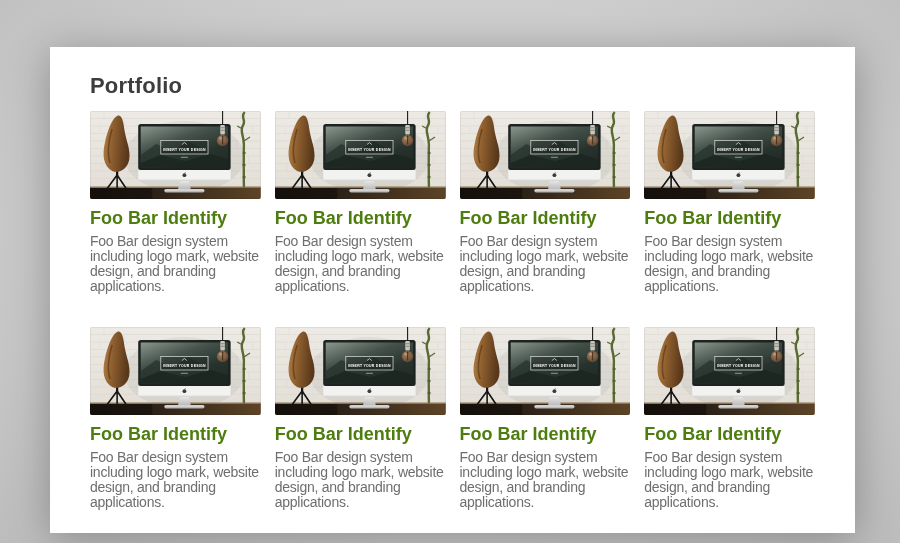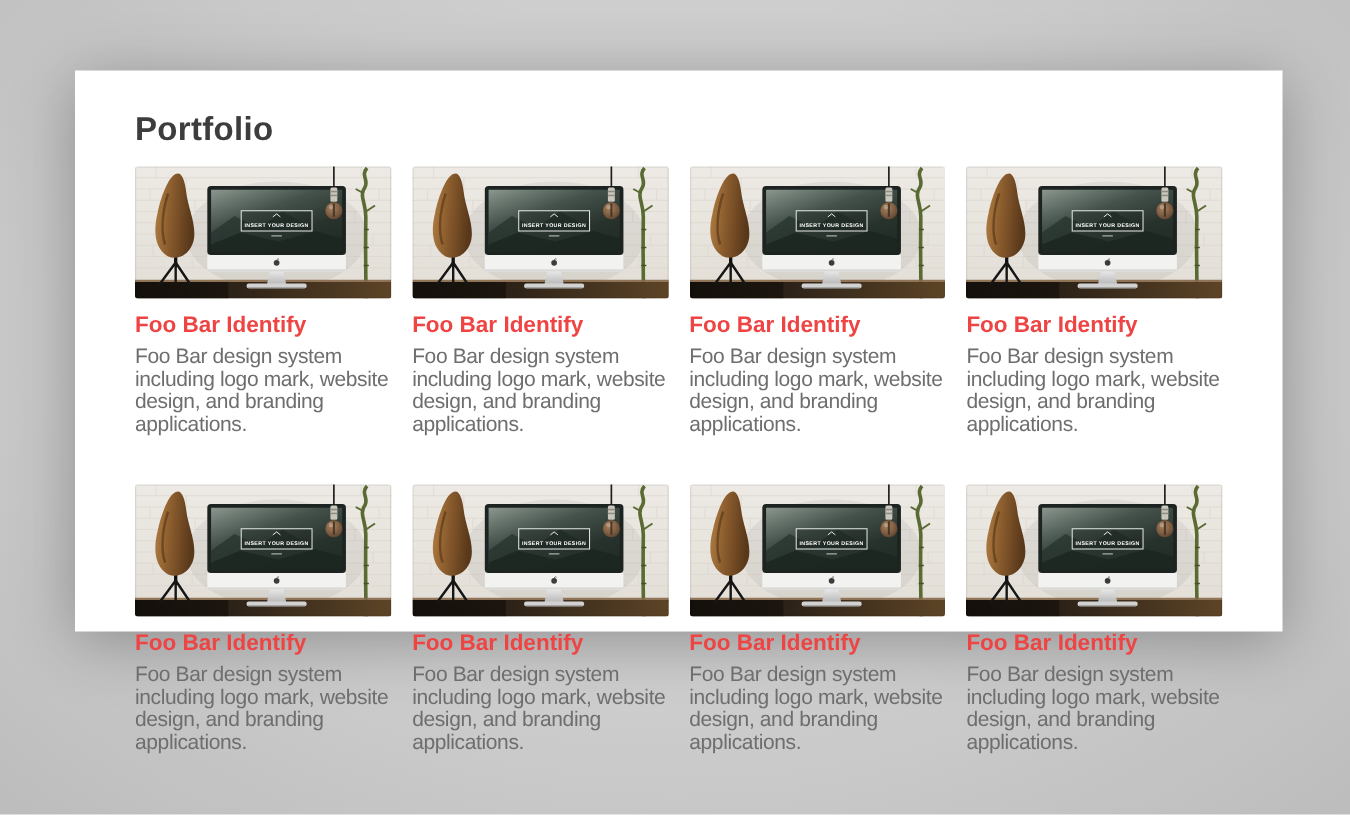--- a/index.html
+++ b/index.html
@@ -2,39 +2,39 @@
 <html><head>
 <meta charset="utf-8">
 <style>
   html, body { margin:0; padding:0; }
   body {
     width:900px; height:543px; overflow:hidden; position:relative;
     background: radial-gradient(ellipse at 50% 42%, #cecece 52%, #b7b7b7 115%);
     font-family: "Liberation Sans", sans-serif;
   }
   .page-card {
-    position:absolute; left:50px; top:47px; width:805px; height:374px;
+    position:absolute; left:50px; top:47px; width:805px; height:486px;
     background:#ffffff; box-sizing:border-box; padding:26px 40px 0 40px;
     box-shadow: 0 6px 40px rgba(0,0,0,0.30);
   }
   .page-title {
     margin:0 0 12px 0; font-size:22px; font-weight:bold; color:#3d3d3d;
     letter-spacing:0.2px;
   }
   .grid {
     display:grid; grid-template-columns:repeat(4,1fr);
     column-gap:14px; row-gap:33px;
   }
   figure.item { margin:0; }
   .thumb {
     display:block; width:100%; height:88px; border-radius:2px;
     background:#e9e6e0;
   }
   .item h3 {
-    margin:9px 0 5px 0; font-size:15px; font-weight:bold; color:#ef4444;
+    margin:9px 0 5px 0; font-size:18px; font-weight:bold; color:#4d7c0f;
   }
   .item p {
     margin:0; font-size:14px; line-height:15px; color:#6e6e6e;
     letter-spacing:-0.25px;
   }
 </style>
 </head>
 <body>
 
 <svg width="0" height="0" style="position:absolute" aria-hidden="true">

